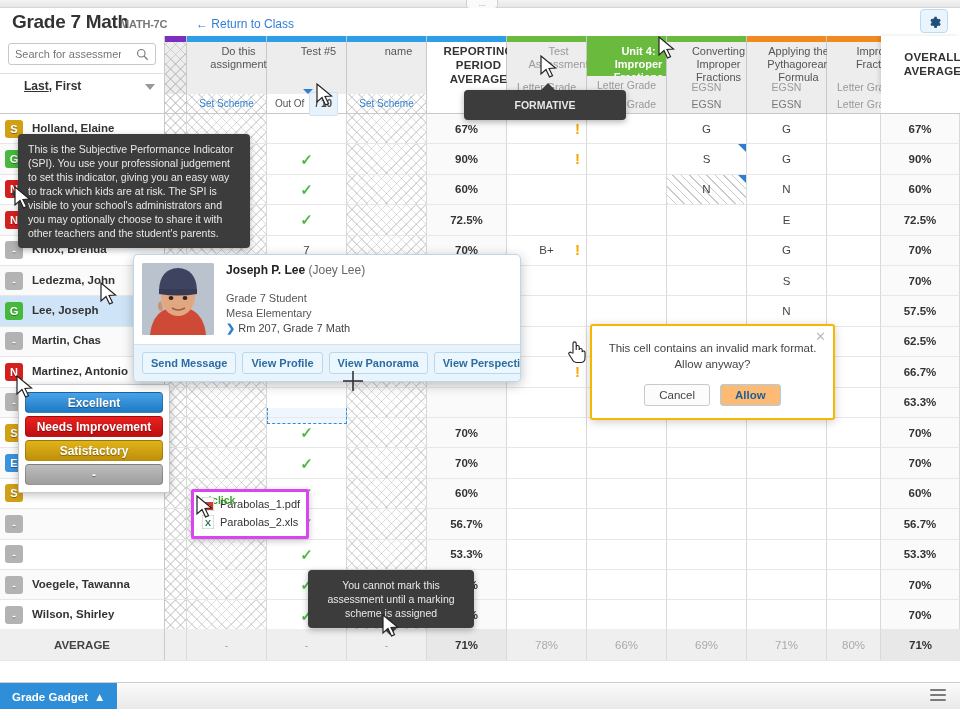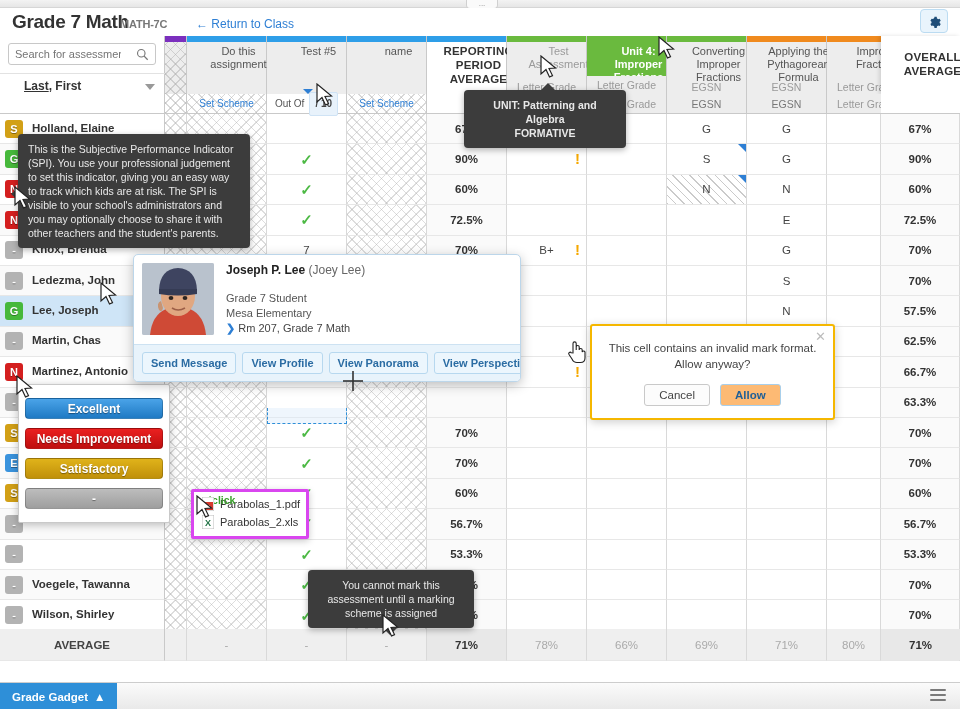--- a/index.html
+++ b/index.html
@@ -219,21 +219,21 @@
     border-left:7px solid transparent;border-right:7px solid transparent;border-bottom:7px solid #3c3c3c;
   }
 
   
   .spi-picker {
     position:absolute; left:18px; top:384px; width:152px; z-index:50;
     background:#fff; border:1px solid #c9c9c9; border-radius:2px; padding:4px 0;
     box-shadow:0 2px 8px rgba(0,0,0,.25);
   }
   .spi-opt {
-    margin:9px 6px; height:21px; border-radius:4px; color:#fff; font-weight:bold;
+    margin:3px 6px; height:21px; border-radius:4px; color:#fff; font-weight:bold;
     font-size:12px; display:flex; align-items:center; justify-content:center; cursor:pointer;
     text-shadow:0 1px 1px rgba(0,0,0,.4); border:1px solid rgba(0,0,0,.2);
   }
   .spi-opt.excellent { background:linear-gradient(#4aa3e8,#1f7ac4); }
   .spi-opt.good { background:linear-gradient(#4ec41e,#2e9c0c); }
   .spi-opt.satis { background:linear-gradient(#e0b31a,#c0900a); }
   .spi-opt.needs { background:linear-gradient(#ea2020,#bf0f0f); }
   .spi-opt.none { background:linear-gradient(#bdbdbd,#9e9e9e); }
 
   
@@ -816,21 +816,20 @@
     <div class="dashbox" style="left:267px;top:311px;width:80px;height:29px;"></div>
     <div class="dashbox" style="left:267px;top:372px;width:80px;height:16px;border-top:none;"></div>
   </div>
 
   <div class="tooltip-dark" style="left:18px;top:134px;width:232px;">
     <div class="tt-arrow-left" style="top:60px"></div>
     <span>This is the Subjective Performance Indicator (SPI). You use your professional judgement to set this indicator, giving you an easy way to track which kids are at risk. The SPI is visible to your school's administrators and you may optionally choose to share it with other teachers and the student's parents.</span>
   </div>
 
   <div class="tooltip-dark" style="left:464px;top:90px;width:162px;text-align:center;font-weight:bold;">
-    <div>UNIT: Patterning and Algebra</div>
     <div>FORMATIVE</div>
     <div class="tt-arrow-up" style="left:84px"></div>
   </div>
 
   <div class="tooltip-dark" style="left:308px;top:570px;width:166px;text-align:center;">
     <span>You cannot mark this assessment until a marking scheme is assigned</span>
     <div class="tt-arrow-down" style="left:82px"></div>
   </div>
 
   <div class="spi-picker" id="spi-picker">

